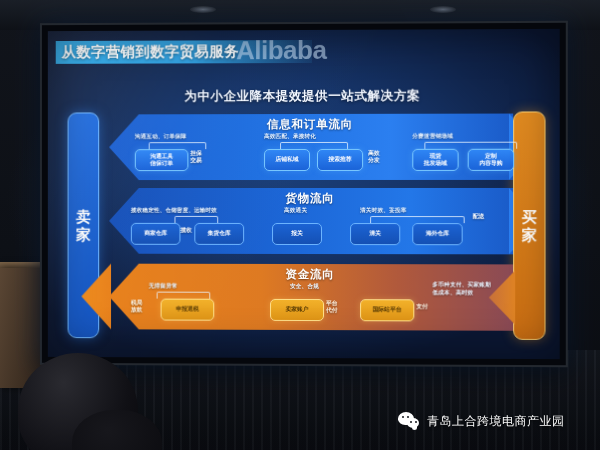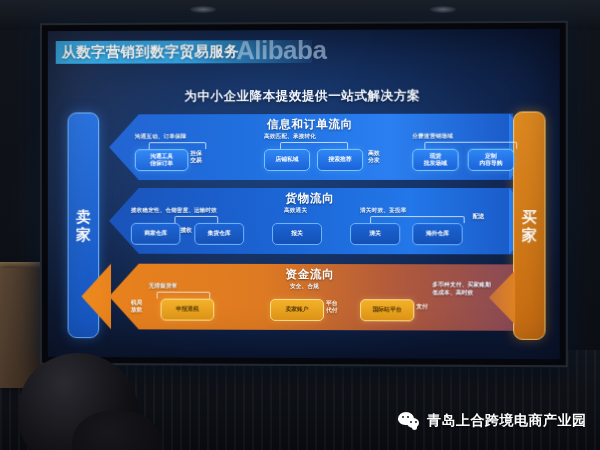--- a/index.html
+++ b/index.html
@@ -118,21 +118,21 @@
     border:1px solid #6cb4ff;color:#ffffff;}
   .node.gold{background:linear-gradient(180deg,#f2b12a,#e09516);
     border:1px solid #ffe08a;color:#5a3c05;box-shadow:0 0 6px rgba(250,200,90,.35);}
   .plain{position:absolute;font-size:5.8px;font-weight:bold;color:#ffffff;
     line-height:1.25;white-space:pre-line;text-align:center;
     text-shadow:0 1px 2px rgba(0,0,0,.4);}
   .plain.dark{color:#fff7e8;}
 
   
   #wm{position:absolute;left:398px;top:412px;display:flex;align-items:center;gap:7px;}
-  #wm-text{font-size:14px;font-weight:bold;color:#ffffff;letter-spacing:.5px;
+  #wm-text{font-size:12px;font-weight:normal;color:#ffffff;letter-spacing:.5px;
     text-shadow:0 1px 3px rgba(0,0,0,.7);white-space:nowrap;}
   .wx{position:relative;width:22px;height:18px;}
   .wx b1,.wx i{display:block;position:absolute;background:#fff;border-radius:50%;}
   .wx .big{width:16px;height:13px;left:0;top:0;border-radius:50% 50% 45% 45%;}
   .wx .sml{width:12px;height:10px;left:9px;top:6px;border-radius:50%;}
   .wx .tail{width:5px;height:4px;left:14px;top:14px;border-radius:50% 0 50% 50%;}
   .wx .d{width:2px;height:2px;background:#12141a;border-radius:50%;}
 </style>
 </head>
 <body>

